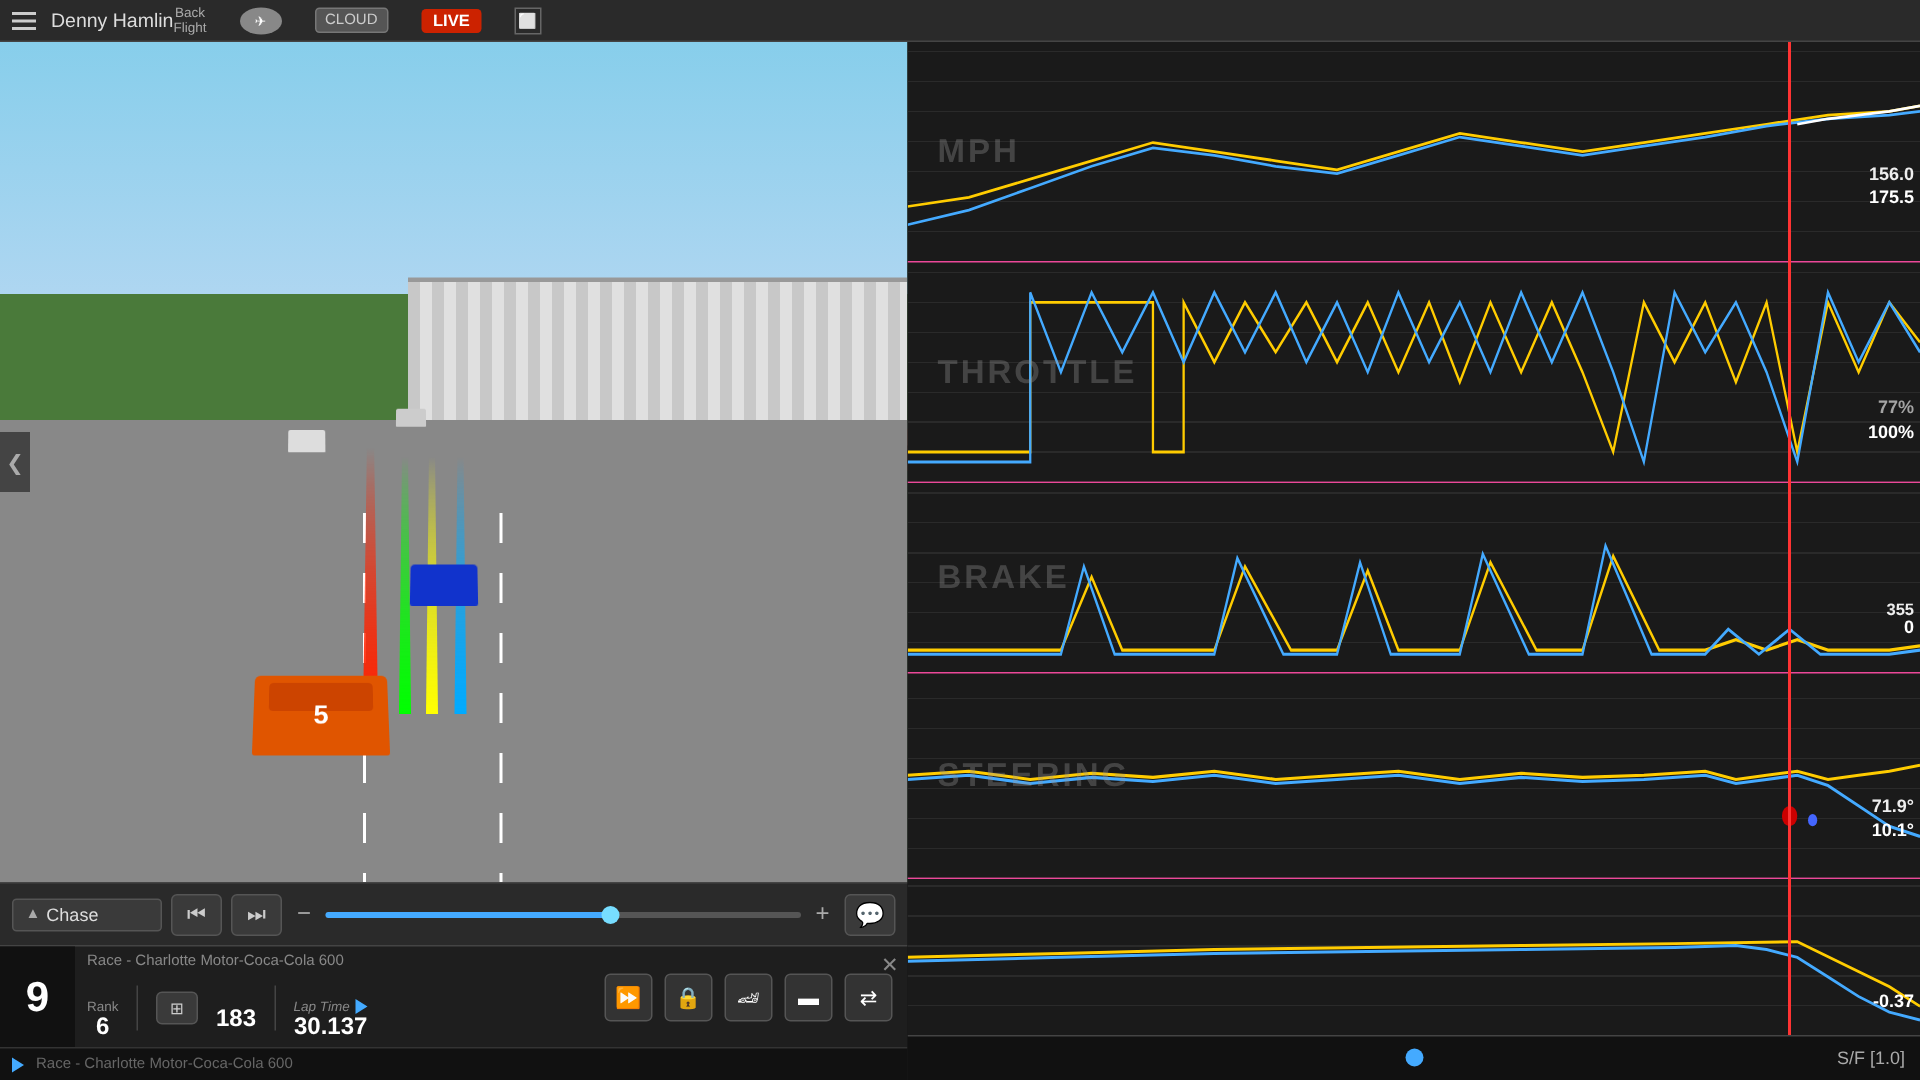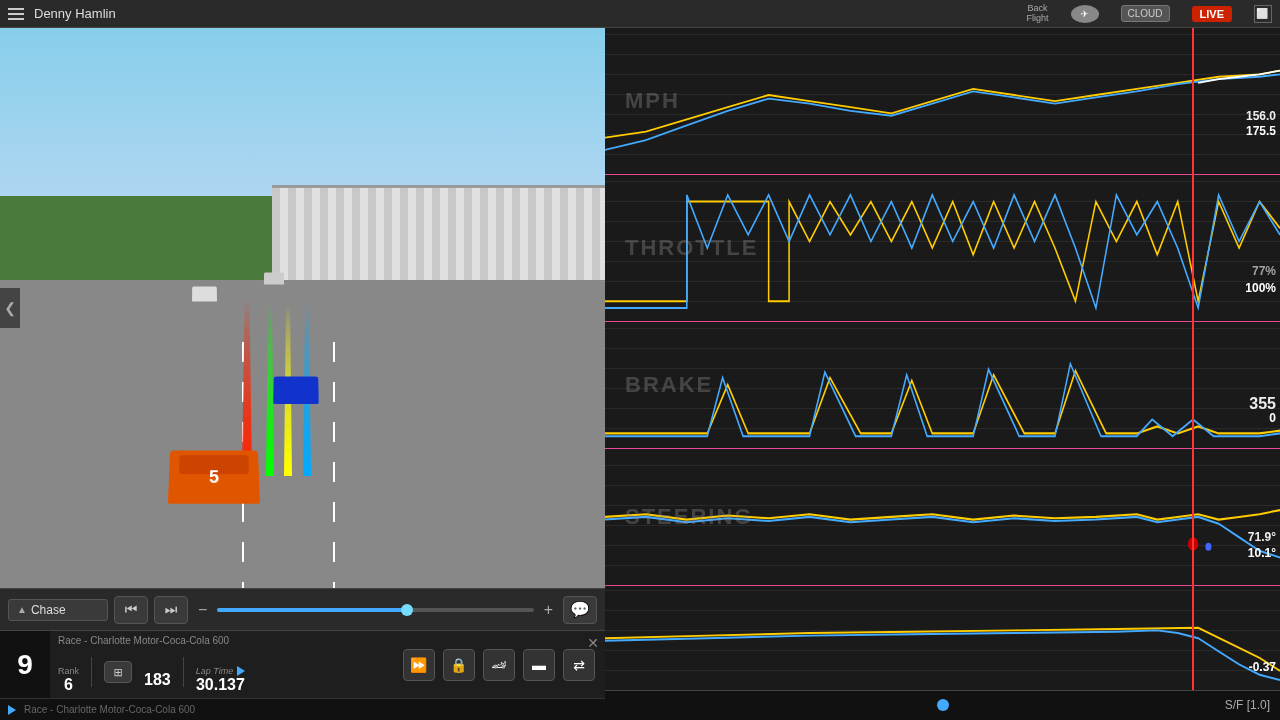--- a/index.html
+++ b/index.html
@@ -11,21 +11,20 @@
       font-family: Arial, sans-serif;
       color: #fff;
     }
 
     
     .top-bar {
       height: 28px;
       background: #2a2a2a;
       display: flex;
       align-items: center;
-      justify-content: space-between;
       padding: 0 8px;
       border-bottom: 1px solid #444;
       position: relative;
       z-index: 10;
     }
     .top-bar-left {
       display: flex;
       align-items: center;
       gap: 10px;
     }
@@ -762,21 +761,21 @@
 
       <div class="telem-section" style="flex:1.2">
         <div class="chart-bg"></div>
         <div class="telem-label">BRAKE</div>
         <svg class="chart-svg" viewBox="0 0 660 90" preserveAspectRatio="none">
 
           <polyline points="0,80 100,80 120,45 140,80 200,80 220,40 250,80 280,80 300,42 320,80 360,80 380,38 410,80 440,80 460,35 490,80 520,80 540,75 560,80 580,75 600,80 640,80 660,78" fill="none" stroke="#ffcc00" stroke-width="1.5"></polyline>
 
           <polyline points="0,82 100,82 115,40 135,82 200,82 215,36 245,82 280,82 295,38 315,82 360,82 375,34 405,82 440,82 455,30 485,82 520,82 535,70 555,82 575,70 595,82 640,82 660,80" fill="none" stroke="#44aaff" stroke-width="1.5"></polyline>
         </svg>
-        <div class="value-label" style="bottom:28%;color:#eee;font-size:16px">355</div>
+        <div class="value-label" style="bottom:28%;color:#eee;font-size:11px">355</div>
         <div class="value-label" style="bottom:18%;color:#fff;font-size:12px">0</div>
       </div>
 
       <div class="telem-section" style="flex:1.3">
         <div class="chart-bg"></div>
         <div class="telem-label">STEERING</div>
         <svg class="chart-svg" viewBox="0 0 660 100" preserveAspectRatio="none">
 
           <polyline points="0,50 40,48 80,52 120,49 160,51 200,48 240,52 280,50 320,48 360,52 400,49 440,51 480,50 520,48 540,52 560,50 580,48 600,52 620,50 640,48 660,45" fill="none" stroke="#ffcc00" stroke-width="1.5"></polyline>
 

